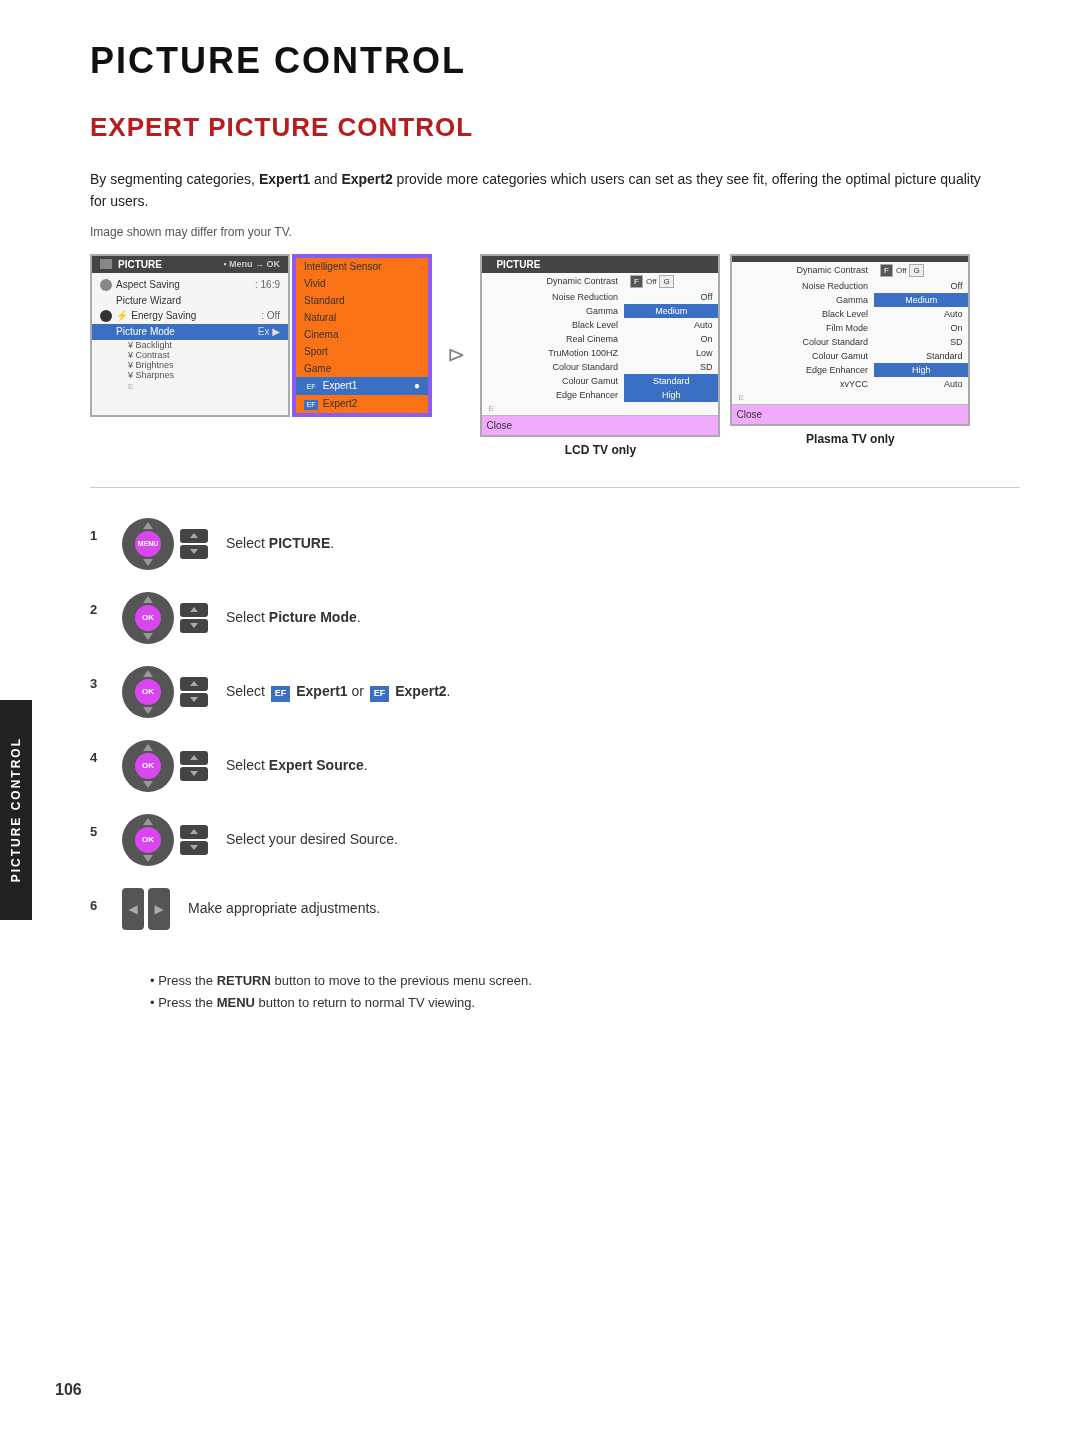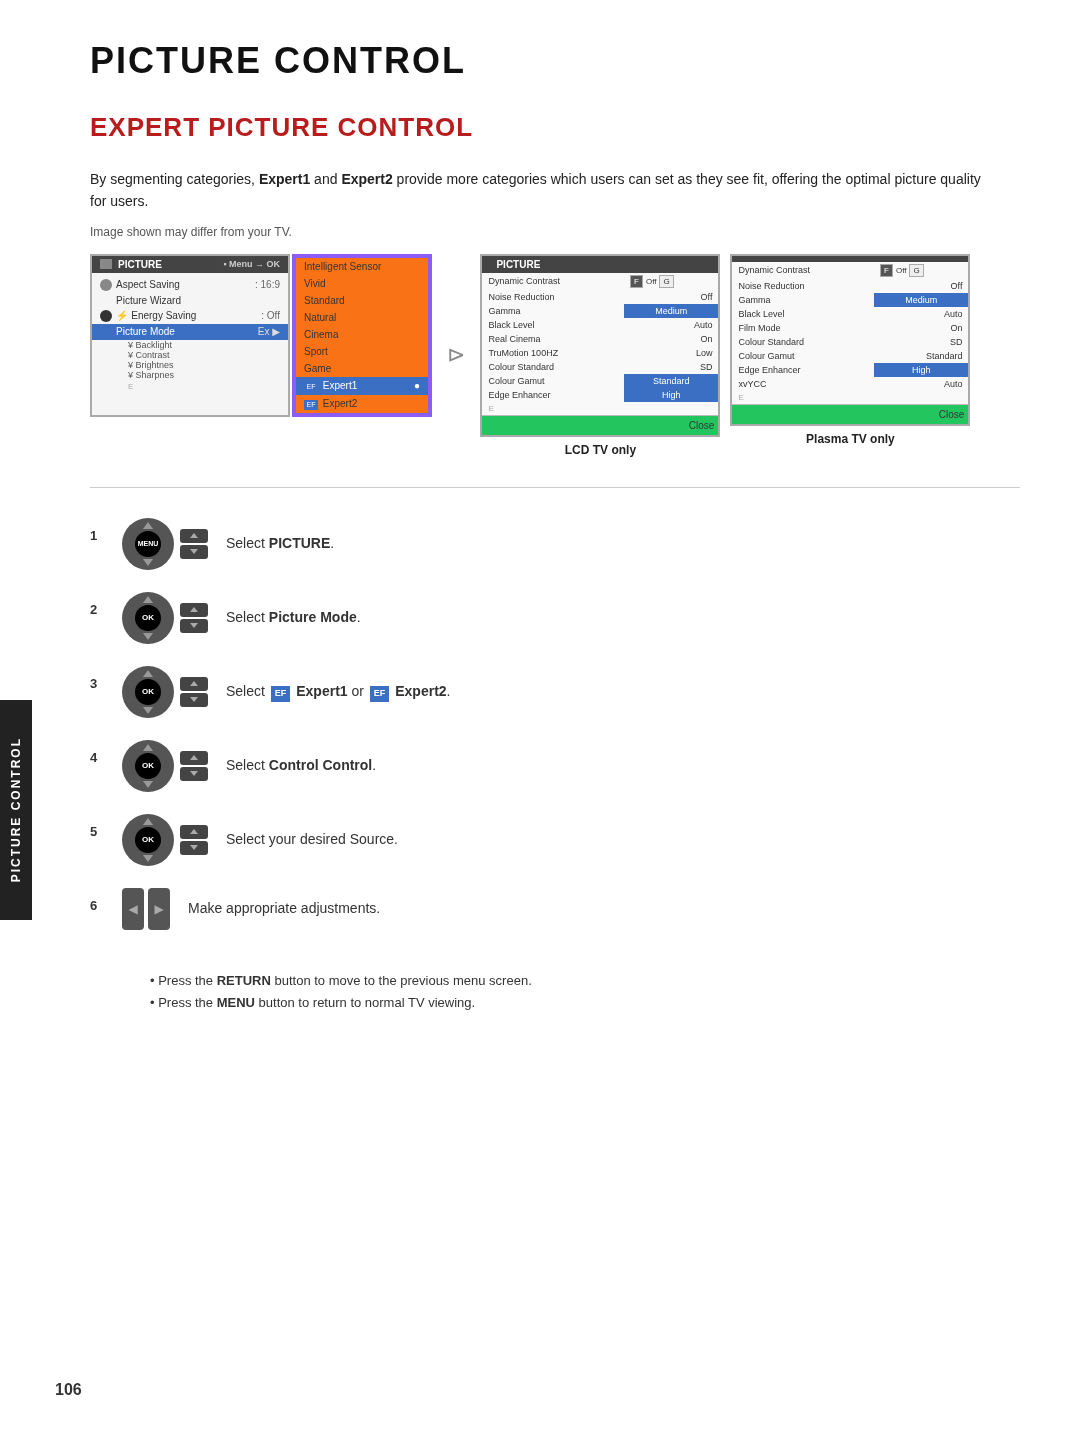--- a/index.html
+++ b/index.html
@@ -192,35 +192,36 @@
     }
     .tv-table {
       width: 100%;
       border-collapse: collapse;
     }
     .tv-table td {
       padding: 2px 6px;
       font-size: 9px;
       color: #333;
       border: none;
+      text-align: right;
     }
     .tv-table td.val {
       text-align: right;
       min-width: 50px;
     }
     .tv-table td.val-highlight {
       background: #3a6fc4;
       color: #fff;
       text-align: center;
       min-width: 50px;
     }
     .tv-close-btn {
-      text-align: right;
+      text-align: left;
       padding: 4px;
-      background: #22c55e;
+      background: #f0abfc;
       font-size: 10px;
       color: #333;
       border-top: 1px solid #bbb;
     }
     .tv-off-on {
       display: flex;
       align-items: center;
       gap: 0;
       font-size: 8px;
     }
@@ -290,21 +291,21 @@
       display: flex;
       align-items: center;
       justify-content: center;
       position: relative;
     }
 
     .remote-circle-inner {
       width: 26px;
       height: 26px;
       border-radius: 50%;
-      background: #000000;
+      background: #d946ef;
       display: flex;
       align-items: center;
       justify-content: center;
       position: relative;
       z-index: 2;
     }
 
     .remote-ok-text {
       color: #fff;
       font-size: 8px;
@@ -703,21 +704,21 @@
         </div>
         <div class="remote-nav-group">
           <div class="remote-nav-btn">
             <span class="arrow-up"></span>
           </div>
           <div class="remote-nav-btn">
             <span class="arrow-down"></span>
           </div>
         </div>
       </div>
-      <p class="step-text">Select <strong>Control Control</strong>.</p>
+      <p class="step-text">Select <strong>Expert Source</strong>.</p>
     </div>
 
     <div class="step-row">
       <span class="step-number">5</span>
       <div class="step-buttons">
         <div class="remote-circle-outer">
           <span class="remote-arrow up"></span>
           <span class="remote-arrow down"></span>
           <div class="remote-circle-inner">
             <span class="remote-ok-text">OK</span>

